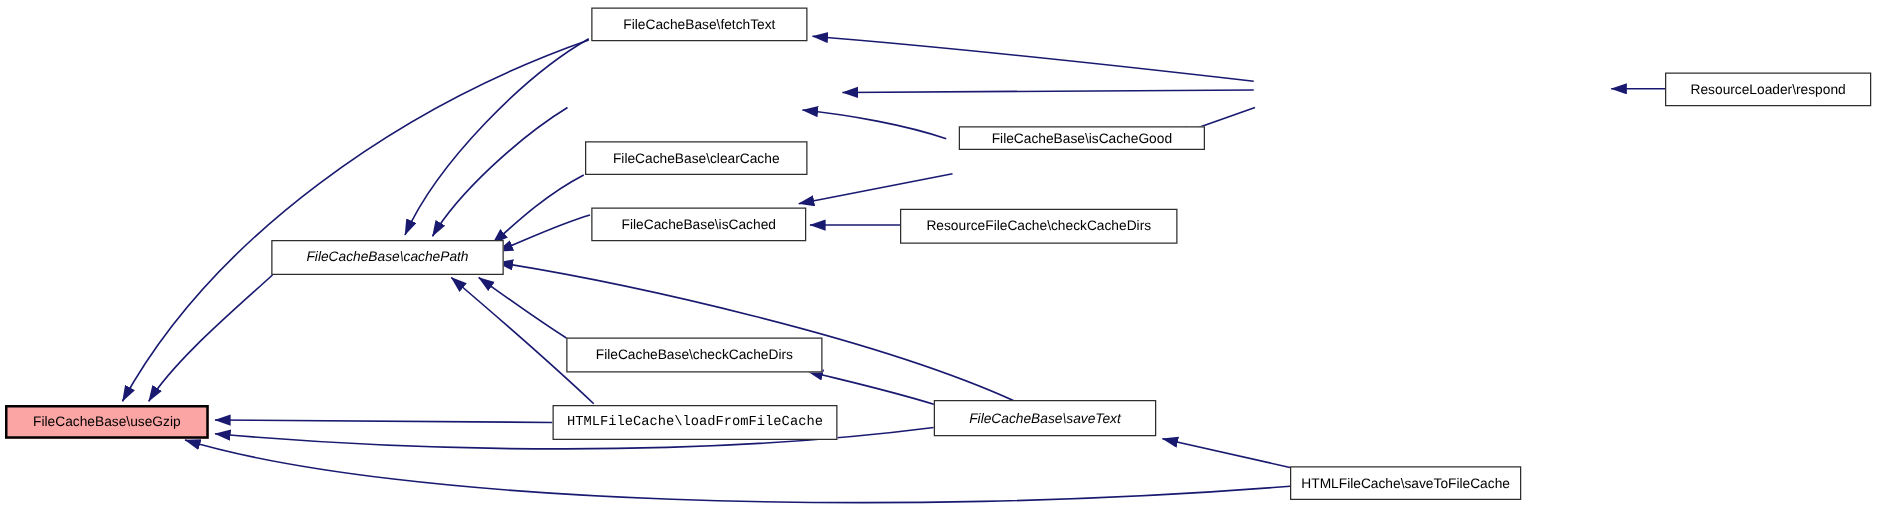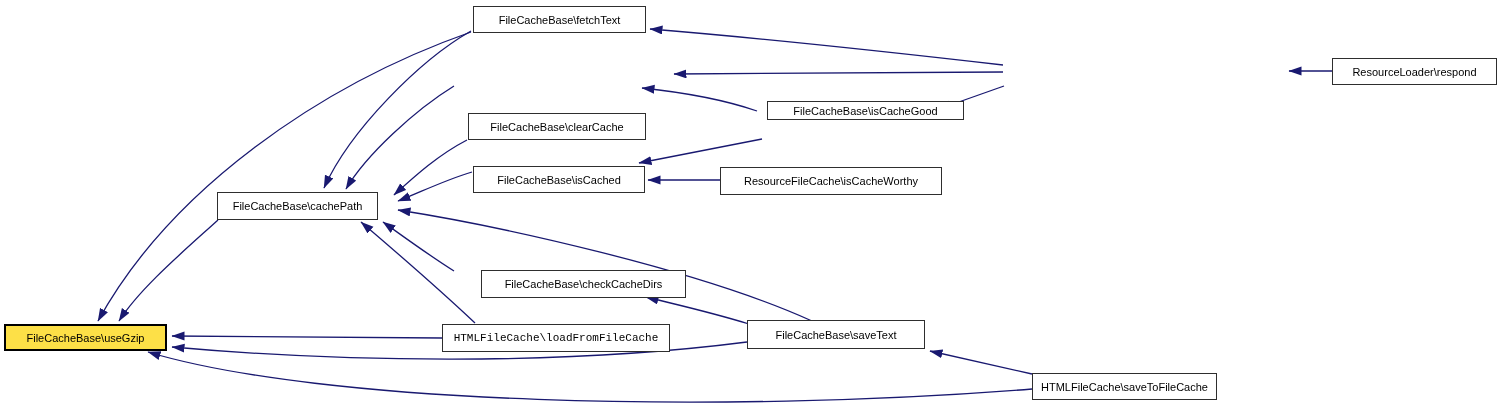--- a/index.html
+++ b/index.html
@@ -23,21 +23,21 @@
     border: 1px solid #2e2e2e;
     color: #000000;
     font-size: 11px;
     display: flex;
     align-items: center;
     justify-content: center;
     white-space: nowrap;
     cursor: pointer;
   }
   .node.root {
-    background: #fde047;
+    background: #fca5a5;
     border: 2px solid #000000;
     cursor: default;
     text-align: right;
   }
   .edge {
     fill: none;
     stroke: #191970;
     stroke-width: 1.3px;
   }
 </style>
@@ -72,23 +72,23 @@
     <path class="edge" marker-end="url(#arrow)" d="M 1004,86 L 939,109"></path>
     <path class="edge" marker-end="url(#arrow)" d="M 1332,71 L 1289,71"></path>
     <path class="edge" marker-end="url(#arrow)" d="M 757,111 C 725,100 680,92 642,88"></path>
     <path class="edge" marker-end="url(#arrow)" d="M 762,139 L 639,163"></path>
     <path class="edge" marker-end="url(#arrow)" d="M 720,180 L 648,180"></path>
   </svg>
 
   <div class="node" style="left:473px; top:6px;   width:173px; height:27px;">FileCacheBase\fetchText</div>
   <div class="node" style="left:468px; top:113px; width:178px; height:27px;">FileCacheBase\clearCache</div>
   <div class="node" style="left:473px; top:166px; width:172px; height:27px;">FileCacheBase\isCached</div>
-  <div class="node" style="left:217px; top:192px; width:161px; height:28px;">FileCacheBase\cachePath</div>
-  <div class="node" style="left:453px; top:270px; width:205px; height:28px;margin-left:28px;">FileCacheBase\checkCacheDirs</div>
+  <div class="node" style="left:217px; top:192px; width:186px; height:28px;font-style:italic;">FileCacheBase\cachePath</div>
+  <div class="node" style="left:453px; top:270px; width:205px; height:28px;">FileCacheBase\checkCacheDirs</div>
   <div class="node root" style="left:4px;   top:324px; width:163px; height:27px;">FileCacheBase\useGzip</div>
   <div class="node" style="left:442px; top:324px; width:228px; height:28px;font-family:Liberation Mono, monospace;">HTMLFileCache\loadFromFileCache</div>
-  <div class="node" style="left:747px; top:320px; width:178px; height:29px;">FileCacheBase\saveText</div>
+  <div class="node" style="left:747px; top:320px; width:178px; height:29px;font-style:italic;">FileCacheBase\saveText</div>
   <div class="node" style="left:1032px;top:373px; width:185px; height:27px;">HTMLFileCache\saveToFileCache</div>
   <div class="node" style="left:1332px;top:58px;  width:165px; height:27px;">ResourceLoader\respond</div>
   <div class="node" style="left:743px; top:101px; width:197px; height:19px;margin-left:24px;">FileCacheBase\isCacheGood</div>
-  <div class="node" style="left:720px; top:167px; width:222px; height:28px;">ResourceFileCache\isCacheWorthy</div>
+  <div class="node" style="left:720px; top:167px; width:222px; height:28px;">ResourceFileCache\checkCacheDirs</div>
 
 </div>
 
 </body></html>

